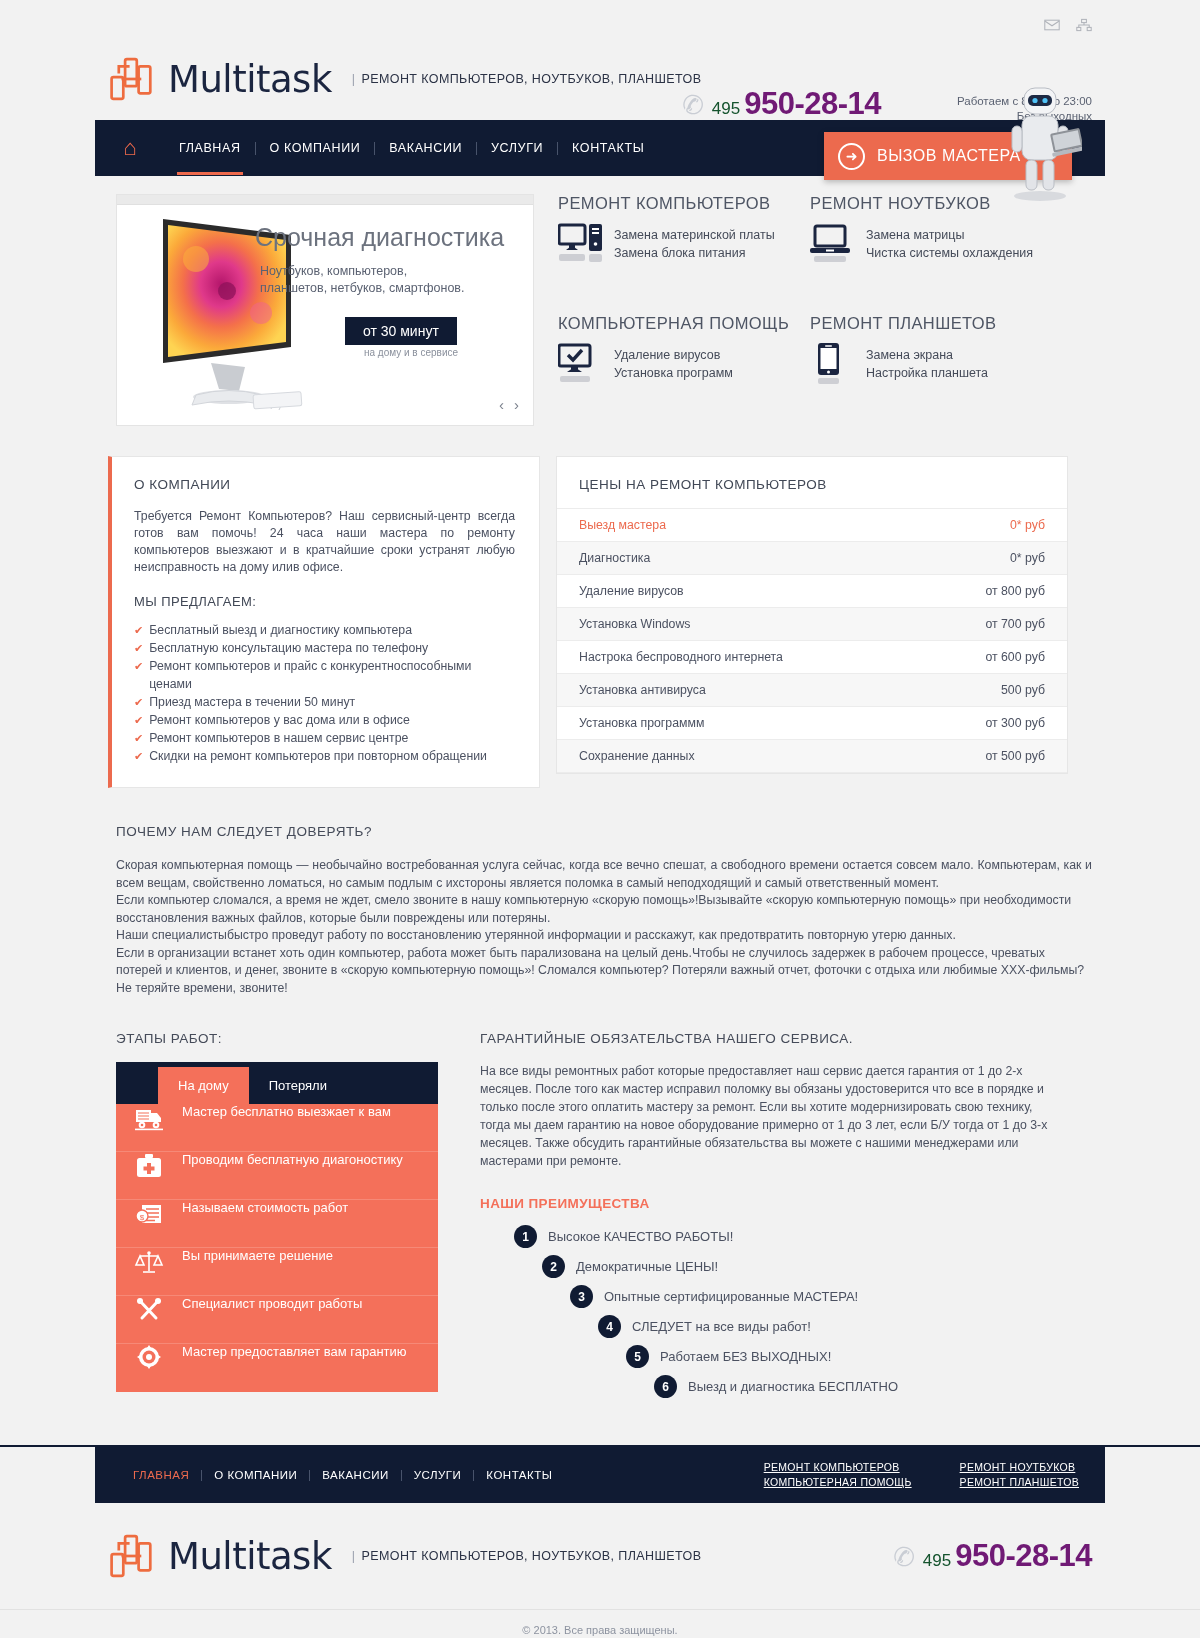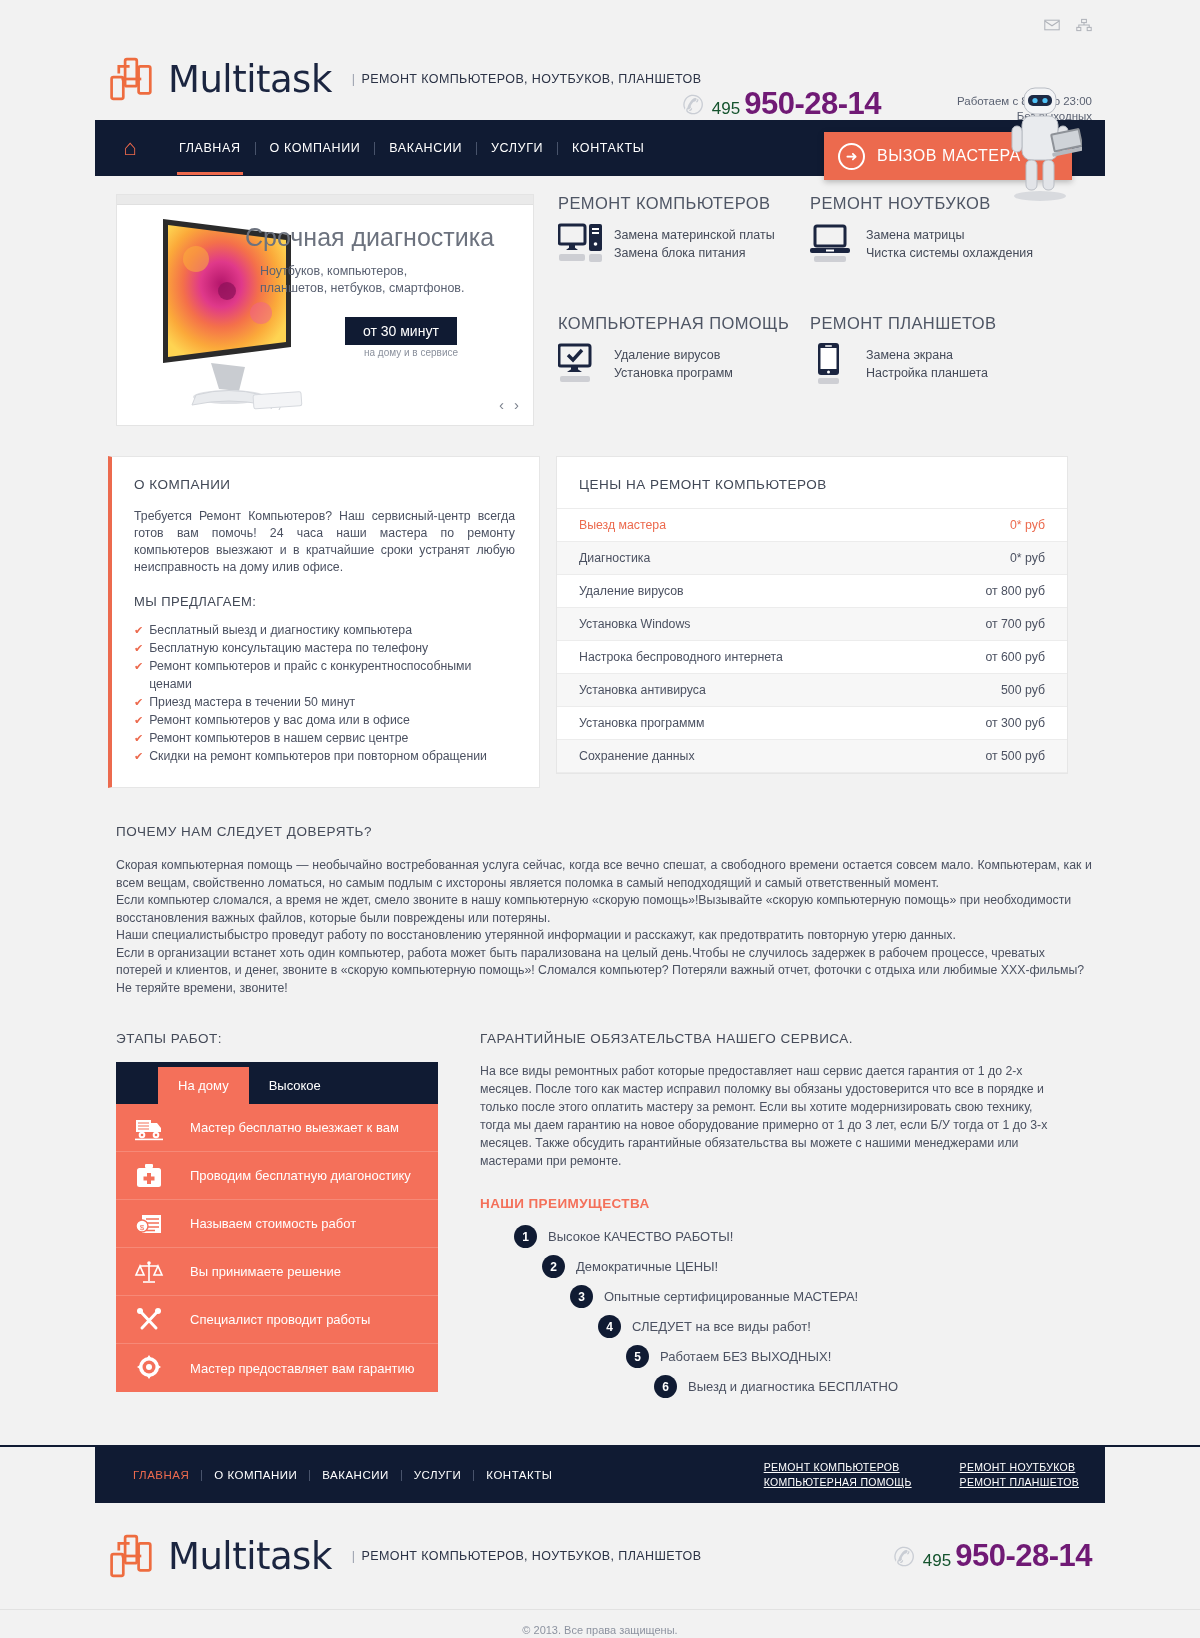--- a/index.html
+++ b/index.html
@@ -89,21 +89,21 @@
 
   
   .hero-row { padding: 18px 108px 0 116px; display: flex; }
   .slider {
     width: 418px; height: 232px; background: #fff;
     border: 1px solid #e4e4e4; position: relative; overflow: hidden;
   }
   .slider-top { height: 10px; background: #eaeaea; border-bottom: 1px solid #e0e0e0; }
   .imac { position: absolute; left: 24px; top: 18px; width: 178px; height: 200px; }
   .slide-title {
-    position: absolute; left: 128px; top: 28px;
+    position: absolute; left: 138px; top: 28px;
     font-size: 25px; color: #6c727e; font-weight: 400; white-space: nowrap;
   }
   .slide-sub {
     position: absolute; left: 143px; top: 68px; width: 212px;
     font-size: 12.5px; color: #5b6272; line-height: 17px;
   }
   .slide-badge {
     position: absolute; left: 228px; top: 122px;
     background: #101b33; color: #fff; font-size: 14px;
     padding: 6px 18px;
@@ -192,23 +192,23 @@
     font-size: 13.5px; font-weight: 400; color: #454b59;
     letter-spacing: .5px; margin-bottom: 16px;
   }
   .tabs { background: #101b33; height: 42px; display: flex; align-items: flex-end; padding-left: 42px; }
   .tab {
     font-size: 13px; color: #fff; padding: 11px 20px; cursor: pointer;
   }
   .tab.active { background: #f4705a; }
   .steps { background: #f4705a; }
   .step {
-    display: flex; align-items: center; height: 48px;
+    display: flex; height: 48px;
     border-bottom: 1px solid rgba(255,255,255,.18);
-    padding-left: 18px; color: #fff; font-size: 13px; gap: 8px;
+    padding-left: 18px; color: #fff; font-size: 13px;
   }
   .step:last-child { border-bottom: none; }
   .step-ico { width: 30px; height: 28px; margin-right: 18px; flex: 0 0 30px; }
 
   .guar { margin-left: 42px; width: 586px; }
   .guar h3 {
     font-size: 13.5px; font-weight: 400; color: #454b59;
     letter-spacing: .5px; margin-bottom: 16px;
   }
   .guar p {
@@ -546,21 +546,21 @@
     <p>Наши специалистыбыстро проведут работу по восстановлению утерянной информации и расскажут, как предотвратить повторную утерю данных.</p>
     <p>Если в организации встанет хоть один компьютер, работа может быть парализована на целый день.Чтобы не случилось задержек в рабочем процессе, чреватых потерей и клиентов, и денег, звоните в «скорую компьютерную помощь»! Сломался компьютер? Потеряли важный отчет, фоточки с отдыха или любимые ХХХ-фильмы? Не теряйте времени, звоните!</p>
   </div>
 
   <div class="bottom-row">
 
     <div class="stages">
       <h3>ЭТАПЫ РАБОТ:</h3>
       <div class="tabs">
         <div class="tab active">На дому</div>
-        <div class="tab">Высокое</div>
+        <div class="tab">Потеряли</div>
       </div>
       <div class="steps">
 
         <div class="step">
           <svg class="step-ico" viewBox="0 0 30 28">
             <rect x="2" y="6" width="15" height="12" fill="#fff"></rect>
             <path d="M17 9 h6 l4 5 v4 h-10 z" fill="#fff"></path>
             <g stroke="#f4705a" stroke-width="1.2">
                 <path d="M4 9 h11 M4 12 h11 M4 15 h11"></path>
               </g>

